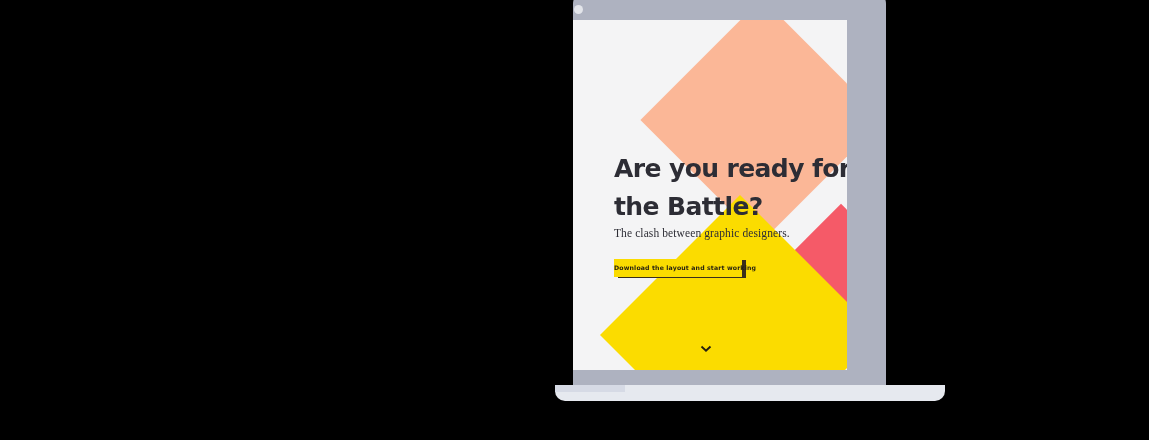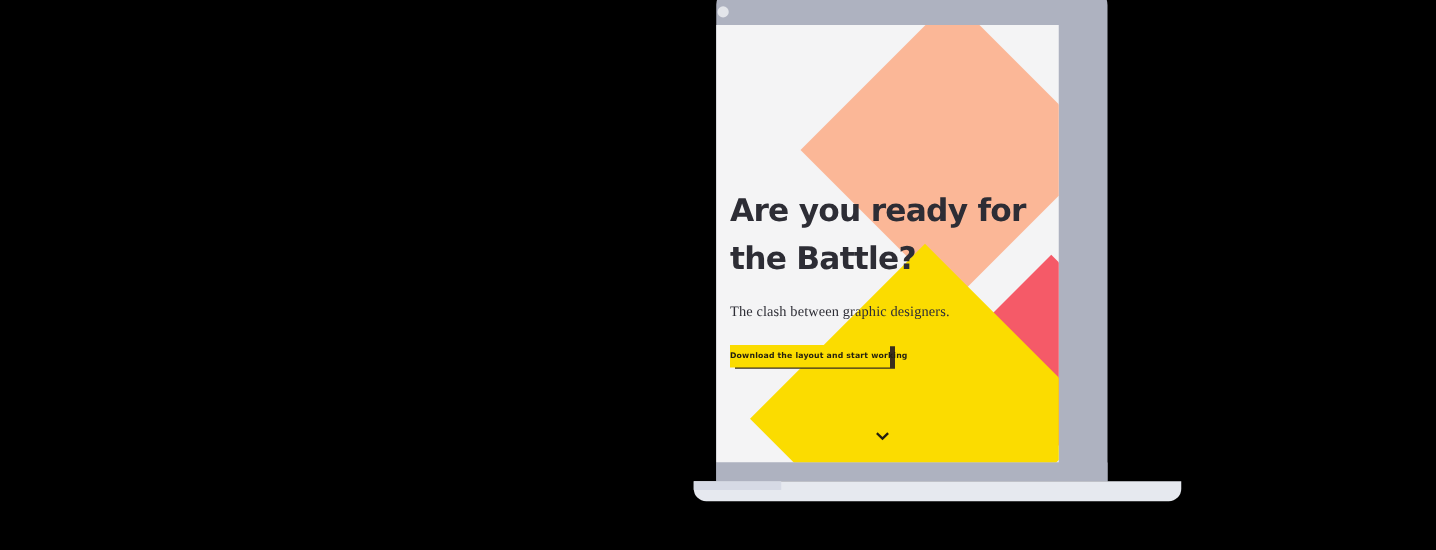--- a/index.html
+++ b/index.html
@@ -128,39 +128,39 @@
     width: 198px;
     height: 198px;
     background: #fbdc00;
     transform: rotate(45deg);
     transform-origin: center center;
   }
 
   
   .hero {
     position: absolute;
-    left: 11px;
+    left: 41px;
     top: 130px;
     width: 250px;
     z-index: 5;
   }
 
   .hero-title {
     margin: 0;
     font-family: "DejaVu Sans", sans-serif;
     font-weight: bold;
     font-size: 25px;
     line-height: 38px;
     letter-spacing: -0.6px;
     color: #2d2d35;
     white-space: pre-line;
   }
 
   .hero-subtitle {
-    margin: 17px 0 0 0;
+    margin: 0 0 0 0;
     font-family: "Liberation Serif", serif;
     font-size: 11.5px;
     line-height: 14px;
     color: #2d2d35;
     letter-spacing: 0.1px;
   }
 
   .cta-wrap {
     position: relative;
     margin-top: 16px;

